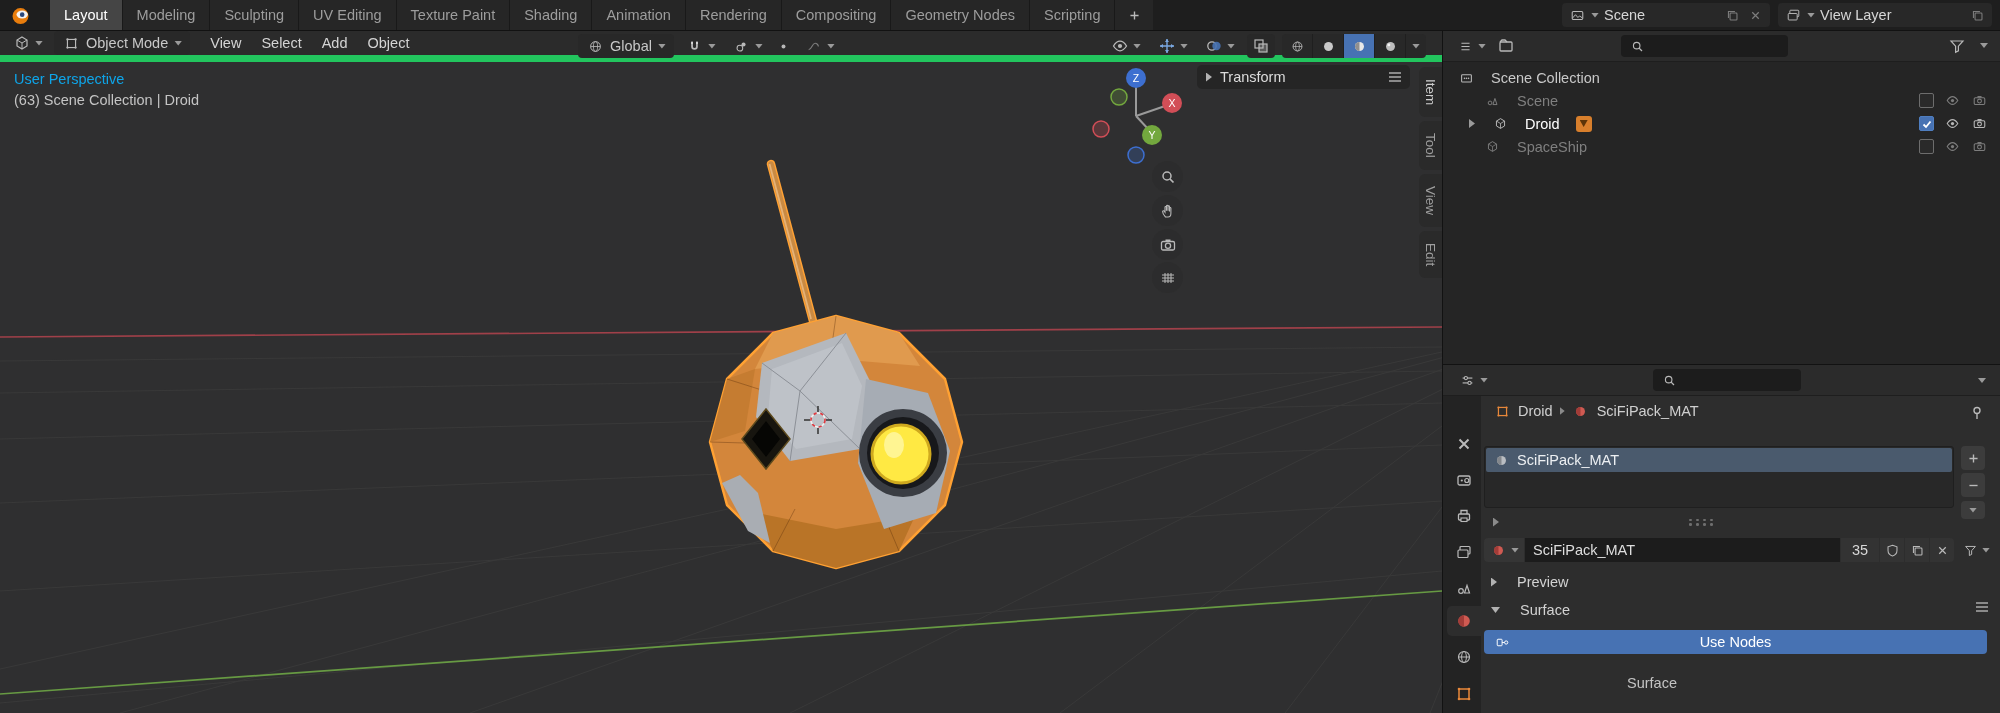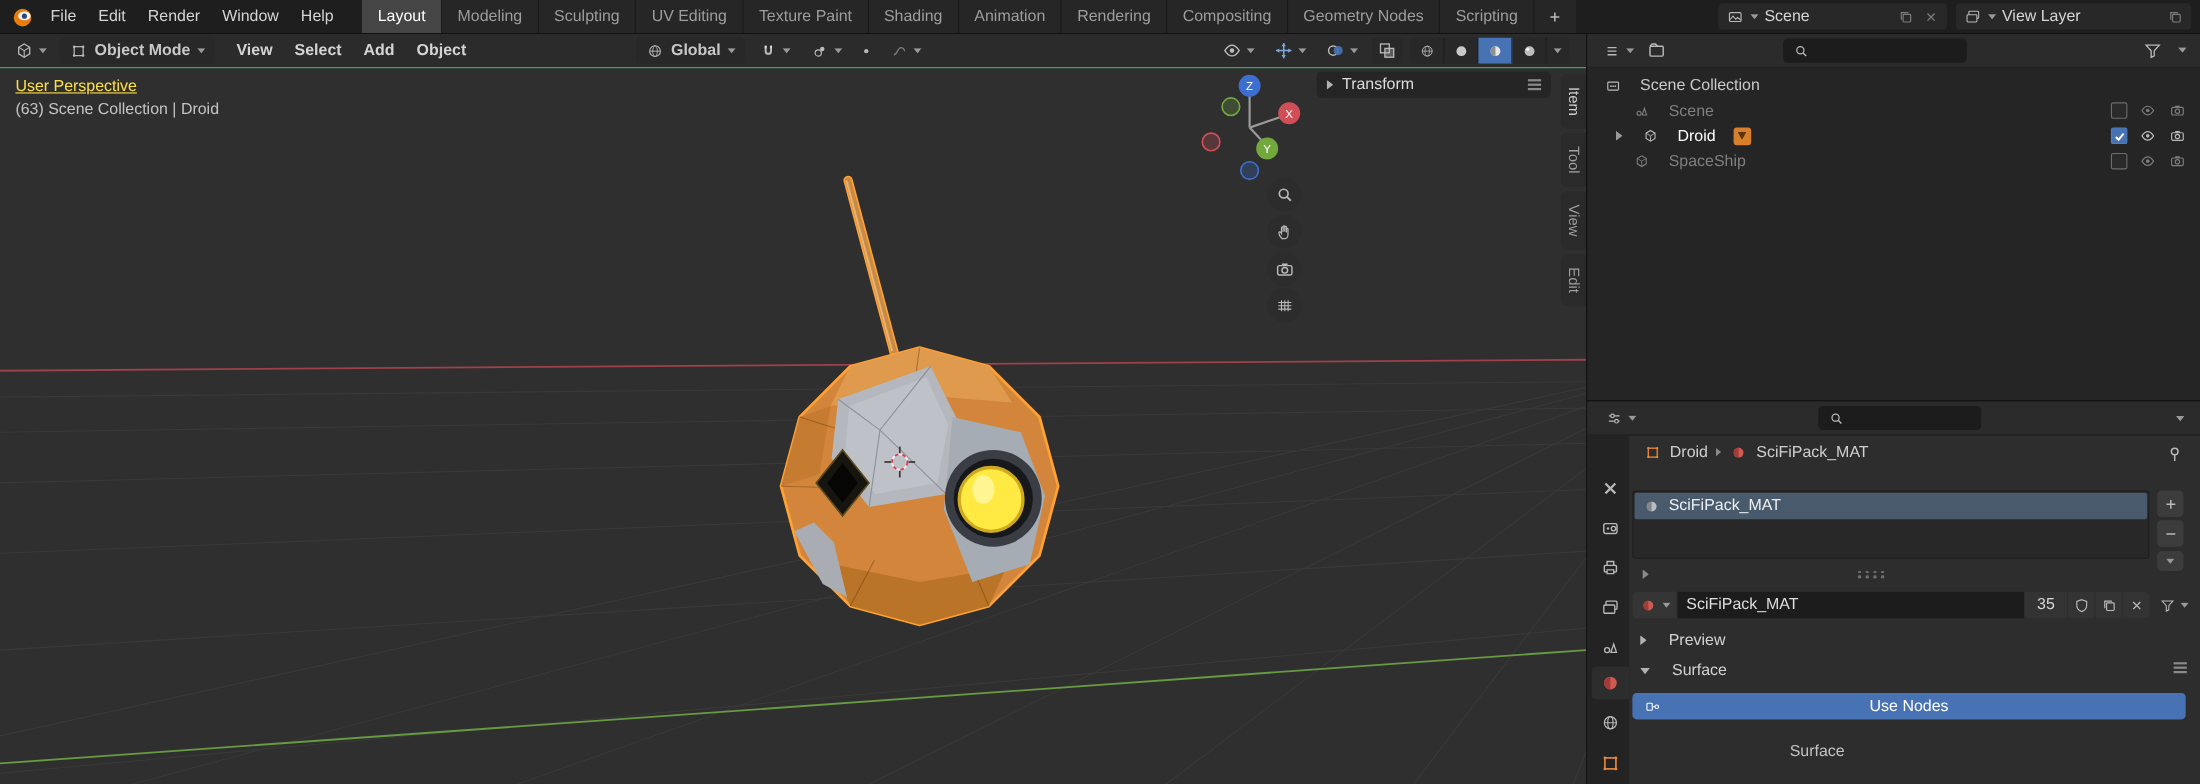--- a/index.html
+++ b/index.html
@@ -32,30 +32,30 @@
   .workspaces{display:flex;align-items:stretch;height:100%;margin-left:14px;}
   .ws-tab{display:flex;align-items:center;padding:0 14px;color:#9d9d9d;background:#262626;border-right:1px solid #191919;}
   .ws-tab.active{background:#454545;color:#ffffff;}
   .ws-add{display:flex;align-items:center;padding:0 10px;background:#262626;}
   .tb-right{margin-left:auto;display:flex;gap:8px;align-items:center;}
   .tb-field{display:flex;align-items:center;background:#282828;border-radius:4px;height:24px;padding:0 6px;gap:5px;box-sizing:border-box;}
   .tb-label{flex:1;color:#d6d6d6;white-space:nowrap;overflow:hidden;}
   
   .vp{position:absolute;left:0;top:31px;width:1442px;height:682px;background:#2f2f30;overflow:hidden;}
   .scene{position:absolute;left:0;top:0;}
-  .vp-header{position:absolute;left:0;top:0;width:100%;height:31px;background:#2b2b2b;border-bottom:1px solid #22c55e;
-             display:flex;align-items:center;padding:0 8px;gap:6px;box-sizing:border-box;font-weight:bold;}
+  .vp-header{position:absolute;left:0;top:0;width:100%;height:31px;background:#2b2b2b;border-bottom:7px solid #22c55e;
+             display:flex;align-items:flex-start;padding:0 8px;gap:6px;box-sizing:border-box;}
   .vp-menus{display:flex;align-items:center;margin-left:4px;}
   .center-tools{position:absolute;left:578px;top:3px;display:flex;gap:7px;align-items:center;}
   .right-tools{position:absolute;right:16px;top:3px;display:flex;gap:7px;align-items:center;}
   .seg{display:flex;background:#282828;border-radius:4px;height:24px;align-items:stretch;overflow:hidden;}
   .seg>div{display:flex;align-items:center;padding:0 6px;border-right:1px solid #1f1f1f;}
   .seg>div:last-child{border-right:none;}
   .seg>div.on{background:#4772b3;}
-  .ov1{position:absolute;left:14px;top:40px;color:#fde047;font-size:14.5px;text-decoration:underline;}
+  .ov1{position:absolute;left:14px;top:40px;color:#0ea5e9;font-size:14.5px;}
   .ov2{position:absolute;left:14px;top:61px;color:#c4c4c4;font-size:14.5px;}
   .npanel{position:absolute;left:1197px;top:34px;width:213px;height:24px;background:rgba(37,37,37,.92);border-radius:5px;
           display:flex;align-items:center;gap:8px;padding:0 9px;box-sizing:border-box;color:#dcdcdc;}
   .npanel .sp{flex:1;}
   .side-tabs{position:absolute;right:0;top:36px;display:flex;flex-direction:column;gap:4px;}
   .side-tab{writing-mode:vertical-rl;background:#2a2a2a;color:#9f9f9f;padding:12px 4px;border-radius:6px 0 0 6px;font-size:13.5px;}
   .side-tab.first{color:#cfcfcf;}
   .nav-gizmo{position:absolute;left:1088px;top:29px;}
   .nav-btn{position:absolute;left:1152px;width:31px;height:31px;border-radius:50%;background:rgba(43,43,43,.6);
            display:flex;align-items:center;justify-content:center;color:#c5c5c5;}
@@ -120,27 +120,20 @@
 <div class="app">
 
   <header class="topbar">
     <span class="logo">
       <svg viewBox="0 0 20 20" width="21" height="21">
           <circle cx="10" cy="10.5" r="7.6" fill="#e87d0d"></circle>
           <ellipse cx="11.6" cy="9" rx="5.4" ry="3.8" fill="#f4f4f4"></ellipse>
           <circle cx="11.6" cy="9.2" r="2.2" fill="#28477c"></circle>
         </svg>
     </span>
-    <nav class="menus">
-      <span class="mi">File</span>
-      <span class="mi">Edit</span>
-      <span class="mi">Render</span>
-      <span class="mi">Window</span>
-      <span class="mi">Help</span>
-    </nav>
     <div class="workspaces">
       <span class="ws-tab active">Layout</span>
       <span class="ws-tab">Modeling</span>
       <span class="ws-tab">Sculpting</span>
       <span class="ws-tab">UV Editing</span>
       <span class="ws-tab">Texture Paint</span>
       <span class="ws-tab">Shading</span>
       <span class="ws-tab">Animation</span>
       <span class="ws-tab">Rendering</span>
       <span class="ws-tab">Compositing</span>

